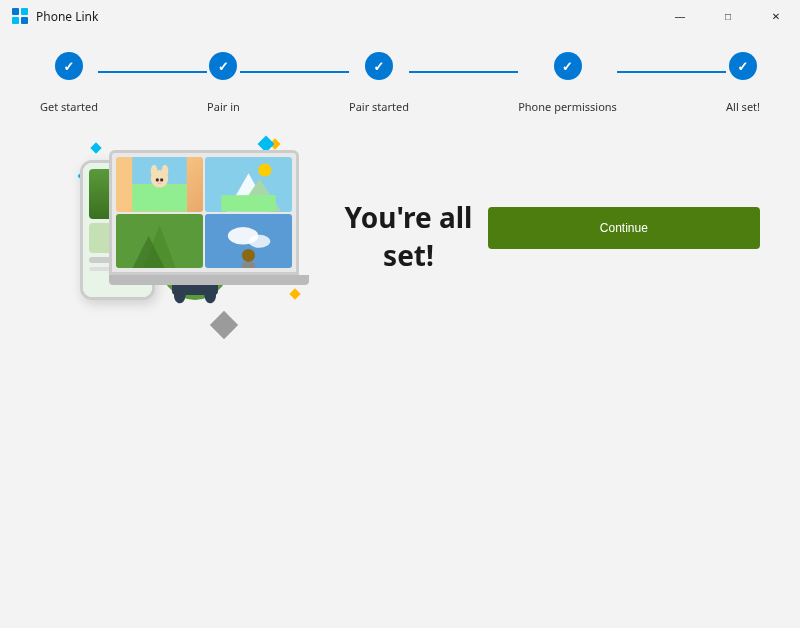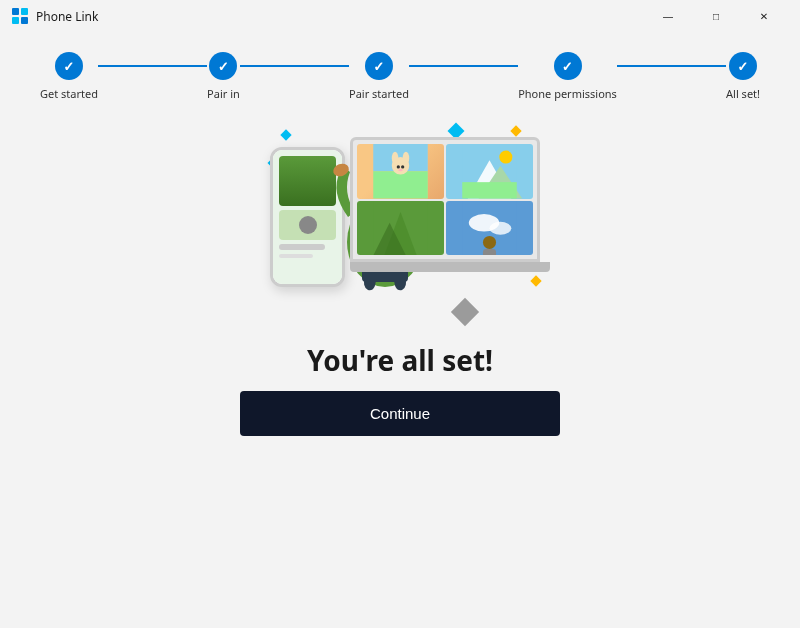--- a/index.html
+++ b/index.html
@@ -13,21 +13,21 @@
       position: relative;
     }
 
     
     .title-bar {
       display: flex;
       align-items: center;
       justify-content: space-between;
       background: #f3f3f3;
       height: 32px;
-      padding: 0 13px 0 12px;
+      padding: 0 1px 0 12px;
       user-select: none;
       gap: 24px;
     }
 
     .title-bar-left {
       display: flex;
       align-items: center;
       gap: 8px;
     }
 
@@ -89,34 +89,35 @@
       font-size: 13px;
       font-weight: bold;
       flex-shrink: 0;
     }
 
     .step-label {
       font-size: 11px;
       color: #333;
       text-align: center;
       white-space: nowrap;
+      margin-top: 13px;
     }
 
     .step-connector {
       flex: 1;
       height: 2px;
       background: #0078d4;
       margin-bottom: 22px;
       min-width: 40px;
     }
 
     
     .main-content {
       display: flex;
-      flex-direction: column;
+      flex-direction: row;
       align-items: center;
       padding: 0 40px;
     }
 
     
     .illustration {
       width: 340px;
       height: 200px;
       position: relative;
       margin-bottom: 24px;
@@ -229,27 +230,27 @@
 
     .subheading {
       font-size: 16px;
       color: #333;
       text-align: center;
       margin-bottom: 32px;
     }
 
     
     .continue-btn {
-      background: #0f172a;
+      background: #4d7c0f;
       color: white;
       border: none;
       border-radius: 4px;
       padding: 14px 0;
       width: 320px;
-      font-size: 15px;
+      font-size: 12px;
       cursor: pointer;
       margin-bottom: 28px;
     }
 
     
     .footer-text {
       font-size: 13px;
       color: #555;
       text-align: center;
     }

